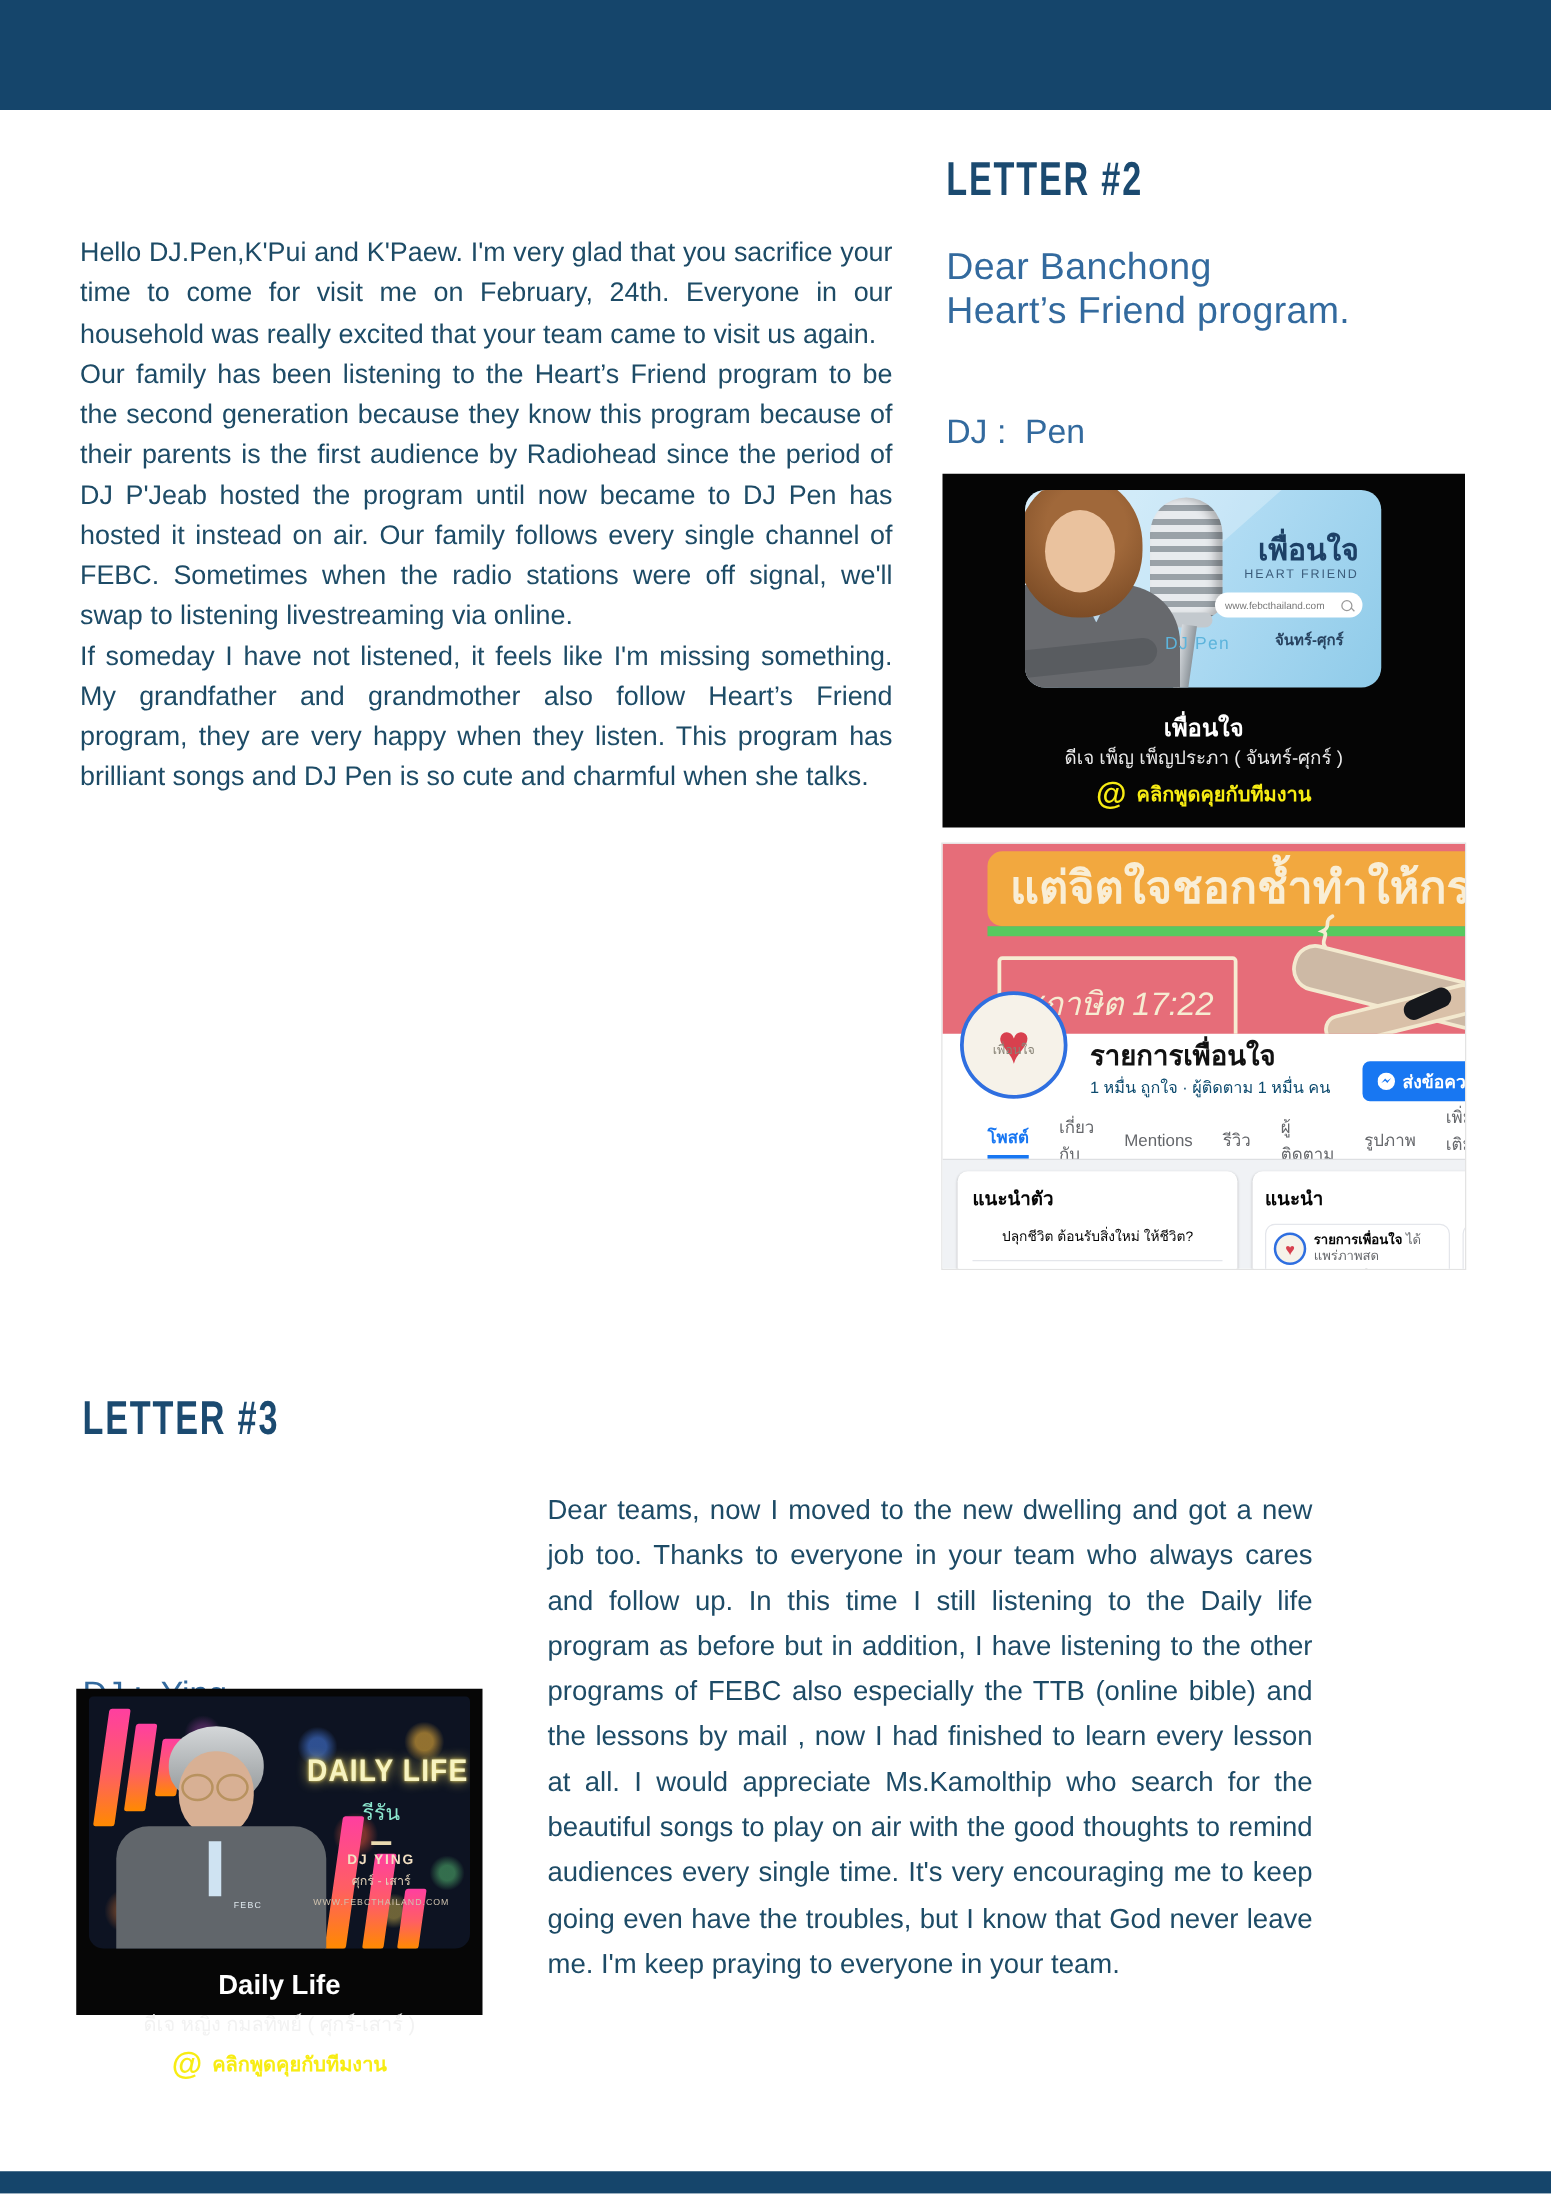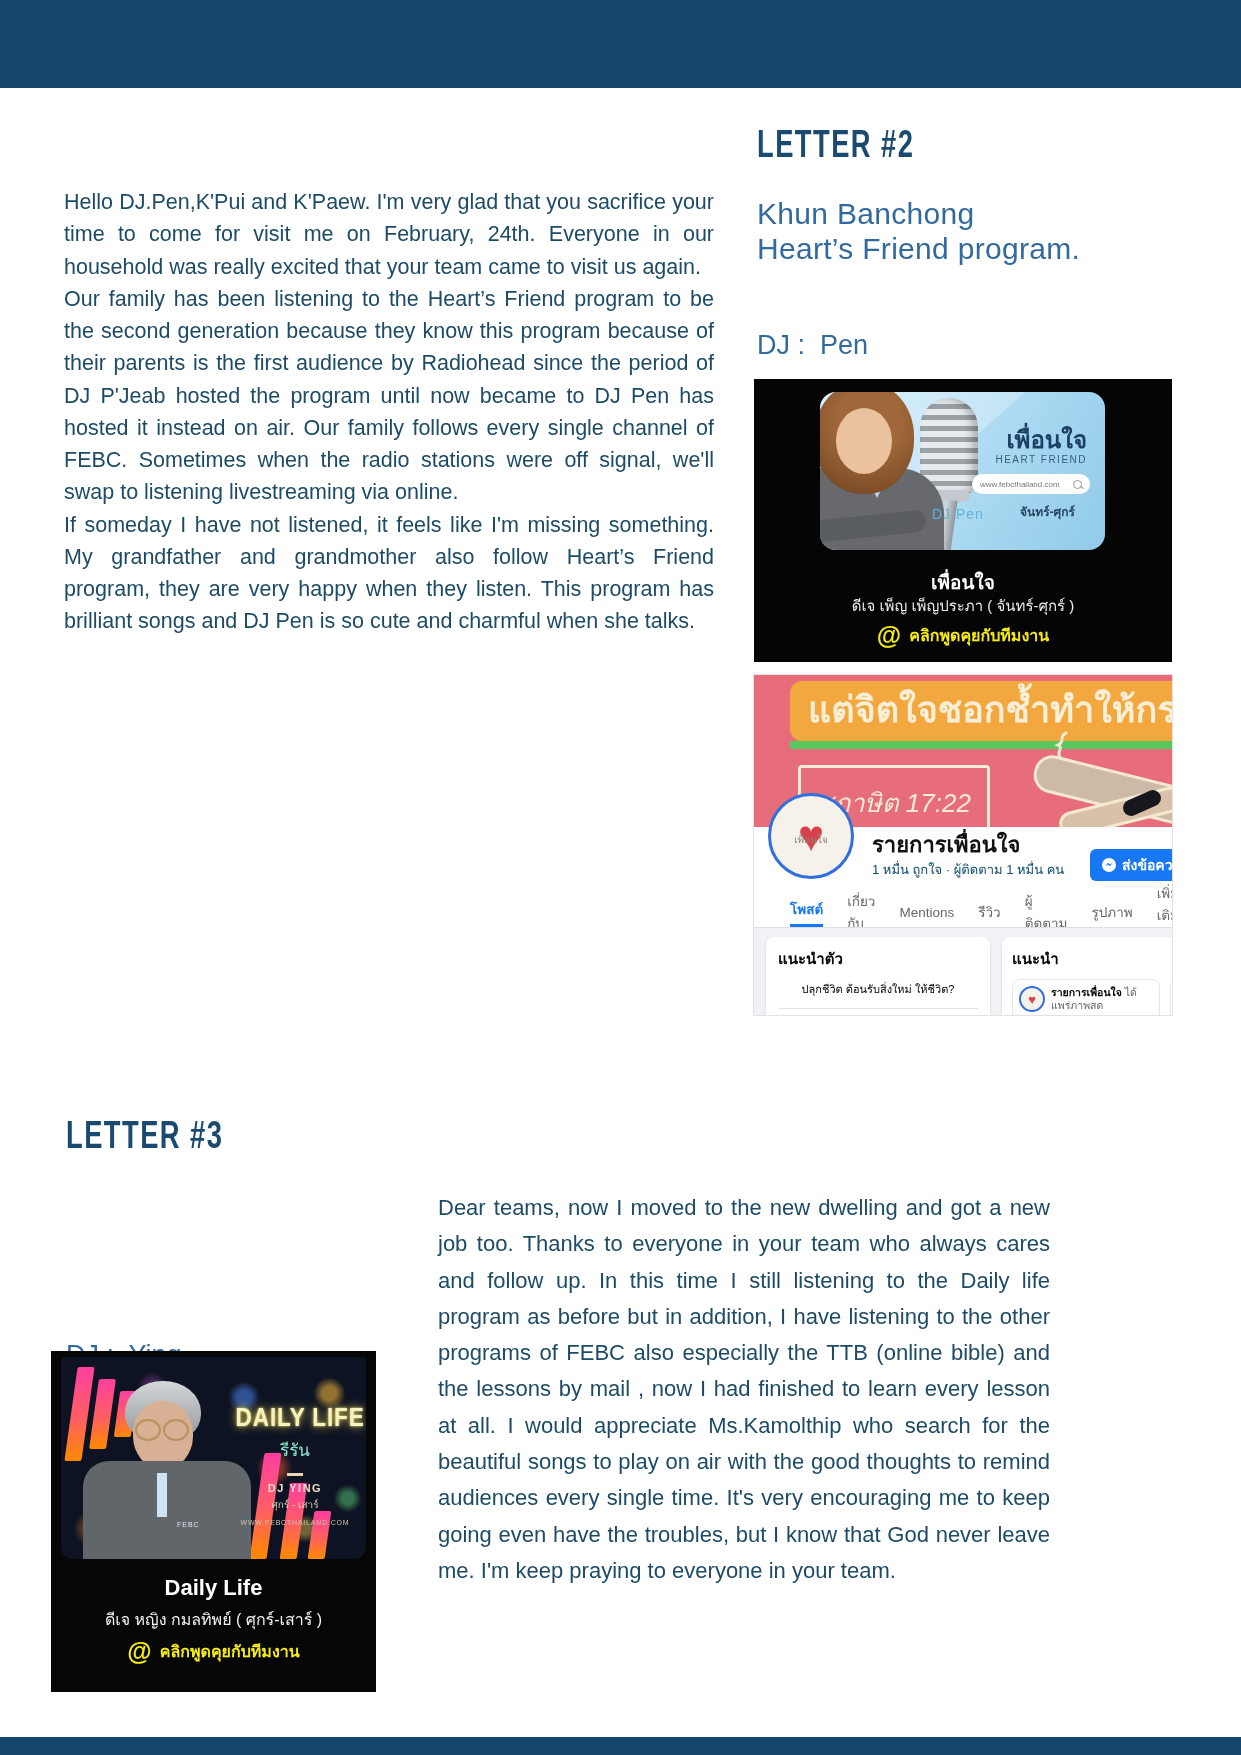--- a/index.html
+++ b/index.html
@@ -95,21 +95,21 @@
   .mini{width:148px;border:1px solid #e4e6eb;border-radius:8px;padding:6px;box-sizing:border-box;flex:0 0 auto;position:relative;height:120px;overflow:hidden;}
   .mini-head{display:flex;gap:6px;align-items:flex-start;}
   .mini-ava{width:26px;height:26px;border-radius:50%;background:#f6f2e9;border:2px solid #2f6fe0;box-sizing:border-box;
             display:flex;align-items:center;justify-content:center;color:#d8404e;font-size:13px;flex:0 0 auto;}
   .mini-name{font-size:10.5px;color:#050505;line-height:13px;}
   .mini-name b{font-weight:bold;}
   .mini-time{font-size:9.5px;color:#65676b;display:flex;align-items:center;gap:3px;}
   .globe{width:8px;height:8px;border-radius:50%;border:1px solid #65676b;display:inline-block;}
 
   
-  .promo3{left:51px;top:1351px;width:325px;height:341px;background:#060606;}
+  .promo3{left:61px;top:1351px;width:325px;height:261px;background:#060606;}
   .p3-photo{position:absolute;left:10px;top:6px;width:305px;height:202px;border-radius:4px 4px 12px 12px;overflow:hidden;
     background:
       radial-gradient(circle at 88% 18%,rgba(255,190,60,.55) 0 7px,rgba(255,190,60,0) 16px),
       radial-gradient(circle at 70% 55%,rgba(255,90,60,.45) 0 8px,rgba(255,90,60,0) 18px),
       radial-gradient(circle at 94% 70%,rgba(90,200,120,.5) 0 6px,rgba(90,200,120,0) 14px),
       radial-gradient(circle at 60% 20%,rgba(80,140,255,.5) 0 7px,rgba(80,140,255,0) 16px),
       radial-gradient(circle at 80% 85%,rgba(255,220,90,.4) 0 6px,rgba(255,220,90,0) 14px),
       radial-gradient(circle at 10% 85%,rgba(255,140,60,.35) 0 8px,rgba(255,140,60,0) 18px),
       radial-gradient(circle at 30% 15%,rgba(200,80,200,.3) 0 7px,rgba(200,80,200,0) 15px),
       #0d1322;}
@@ -137,21 +137,21 @@
 <div class="page">
 
   <div class="abs bar top"></div>
   <div class="abs bar bottom"></div>
 
   <div class="abs letter-heading" style="left:757px;top:118px;">
     <span class="cond">LETTER #2</span>
   </div>
 
   <div class="abs subtitle" style="left:757px;top:196px;">
-    <div>Khun Banchong</div>
+    <div>Dear Banchong</div>
     <div>Heart’s Friend program.</div>
   </div>
 
   <div class="abs dj-label" style="left:757px;top:330px;">DJ :  Pen</div>
 
   <div class="abs body-text lt2" style="left:64px;top:186px;width:650px;">
     <p>Hello DJ.Pen,K'Pui and K'Paew. I'm very glad that you sacrifice your time to come for visit me on February, 24th. Everyone in our household was really excited that your team came to visit us again.</p>
     <p>Our family has been listening to the Heart’s Friend program to be the second generation because they know this program because of their parents is the first audience by Radiohead since the period of DJ P'Jeab hosted the program until now became to DJ Pen has hosted it instead on air. Our family follows every single channel of FEBC. Sometimes when the radio stations were off signal, we'll swap to listening livestreaming via online.</p>
     <p>If someday I have not listened, it feels like I'm missing something. My grandfather and grandmother also follow Heart’s Friend program, they are very happy when they listen. This program has brilliant songs and DJ Pen is so cute and charmful when she talks.</p>
   </div>

